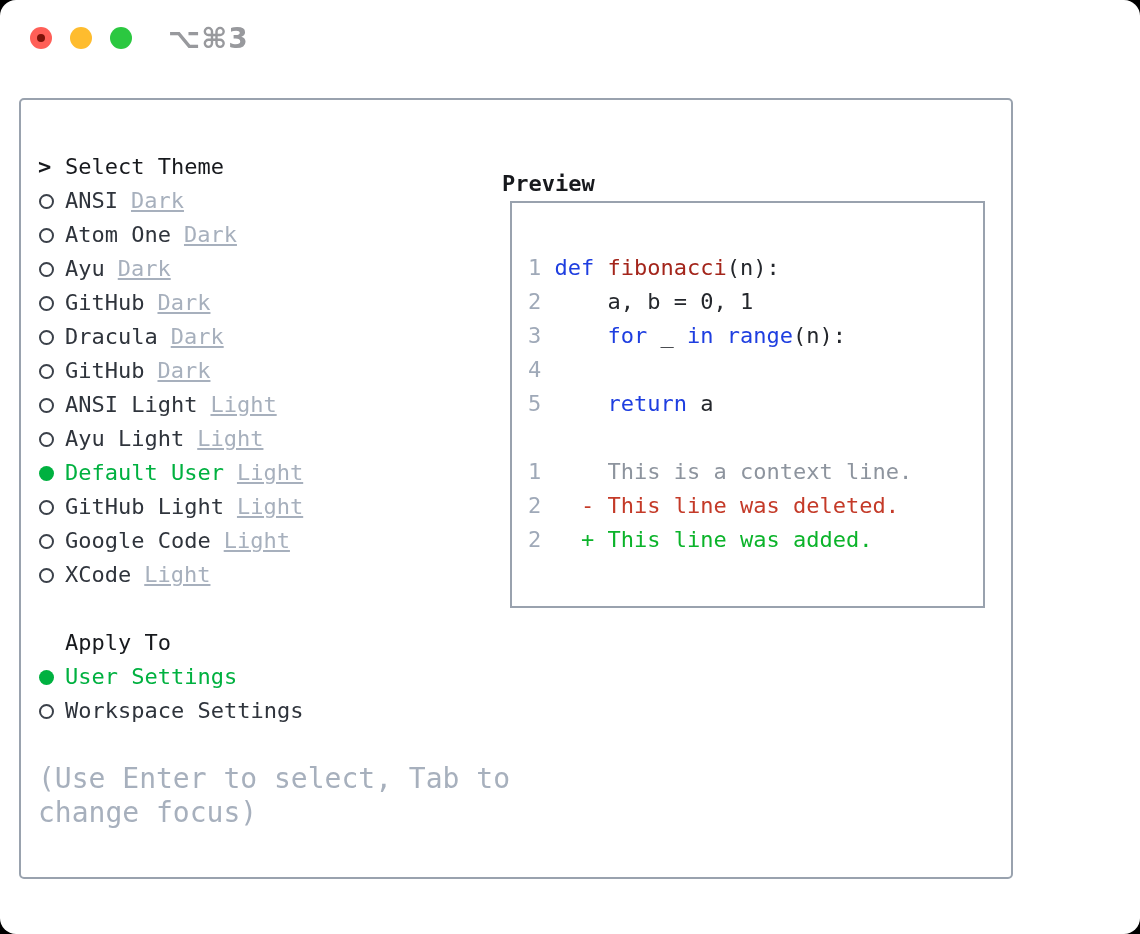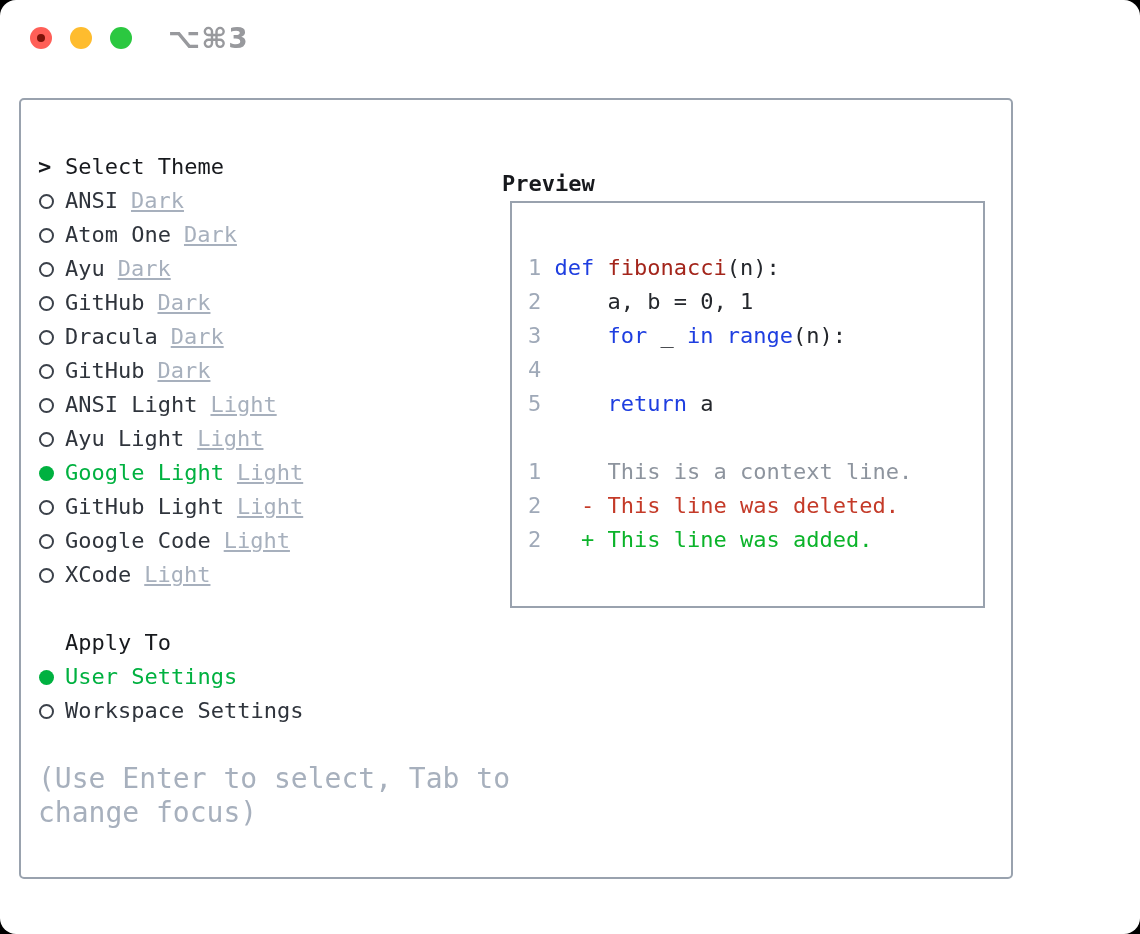--- a/index.html
+++ b/index.html
@@ -138,21 +138,21 @@
             <span class="marker">
               <span class="radio"></span>
             </span>
             <span class="name">Ayu Light</span>
             <span class="tag">Light</span>
           </div>
           <div class="row item selected">
             <span class="marker">
               <span class="radio on"></span>
             </span>
-            <span class="name">Google Light</span>
+            <span class="name">Default User</span>
             <span class="tag">Light</span>
           </div>
           <div class="row item">
             <span class="marker">
               <span class="radio"></span>
             </span>
             <span class="name">GitHub Light</span>
             <span class="tag">Light</span>
           </div>
           <div class="row item">

